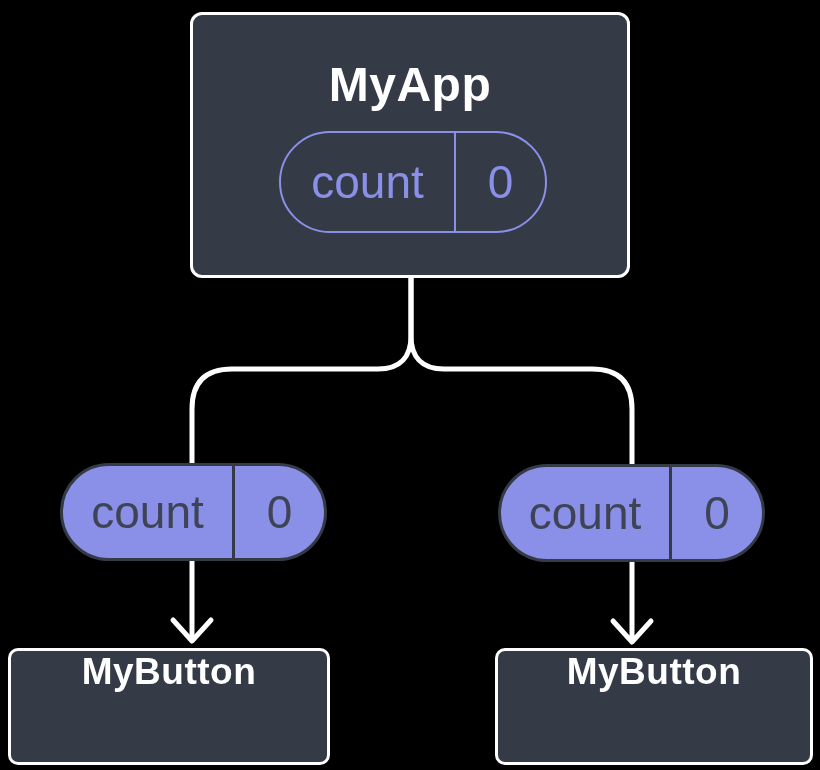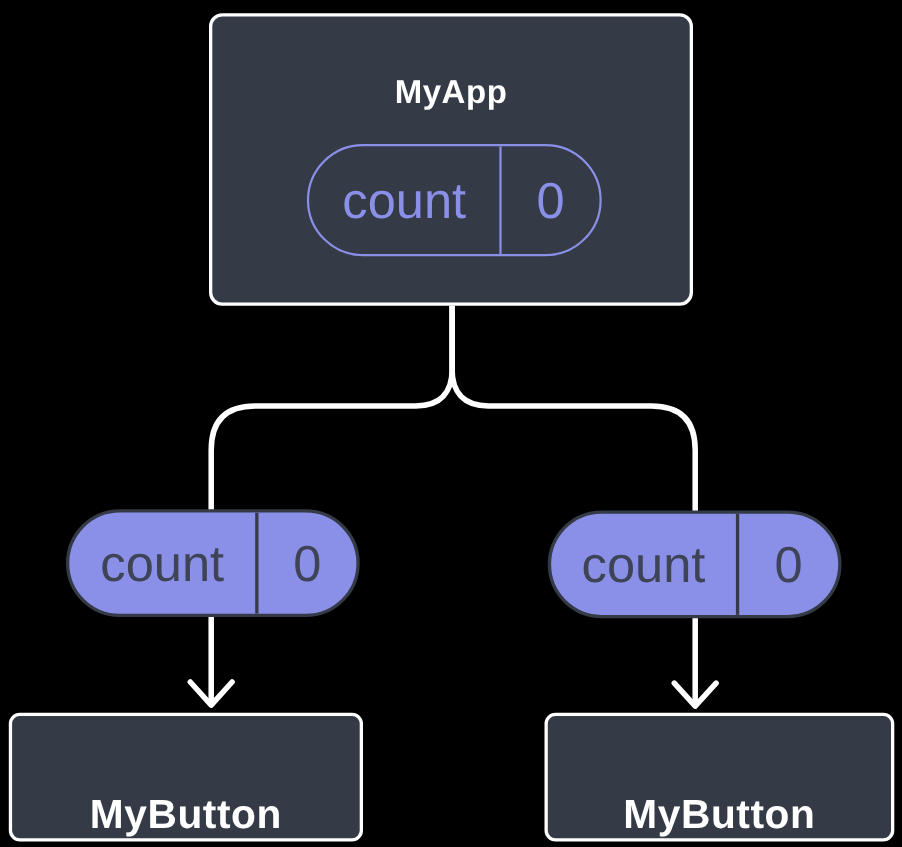--- a/index.html
+++ b/index.html
@@ -30,21 +30,21 @@
   }
 
   .node-root { left: 190px; top: 12px; width: 440px; height: 266px; }
 
   .node-title {
     position: absolute;
     top: 48px; left: 0;
     width: 100%;
     text-align: center;
     color: #FFFFFF;
-    font-size: 30px;
+    font-size: 48px;
     line-height: 44px;
     font-weight: 700;
     letter-spacing: 0.5px;
   }
 
   .pill {
     display: flex;
     align-items: stretch;
     border-radius: 999px;
     overflow: hidden;
@@ -81,21 +81,21 @@
   }
   .pill-solid .seg-value { flex: 1; }
   .pill-prop-left  { left: 60px;  top: 463px; }
   .pill-prop-left  .seg-name { width: 172px; border-right: 3px solid #343A46; }
   .pill-prop-right { left: 498px; top: 464px; }
   .pill-prop-right .seg-name { width: 171px; border-right: 3px solid #343A46; }
 
   
   .node-child {
     display: flex;
-    align-items: flex-end;
+    align-items: flex-start;
     justify-content: center;
     color: #FFFFFF;
     font-size: 37px;
     font-weight: 700;
     letter-spacing: 0.5px;
     border-radius: 10px;
   }
   .node-child-left  { left: 8px;   top: 648px; width: 322px; height: 117px; }
   .node-child-right { left: 495px; top: 648px; width: 318px; height: 117px; }
 </style>

